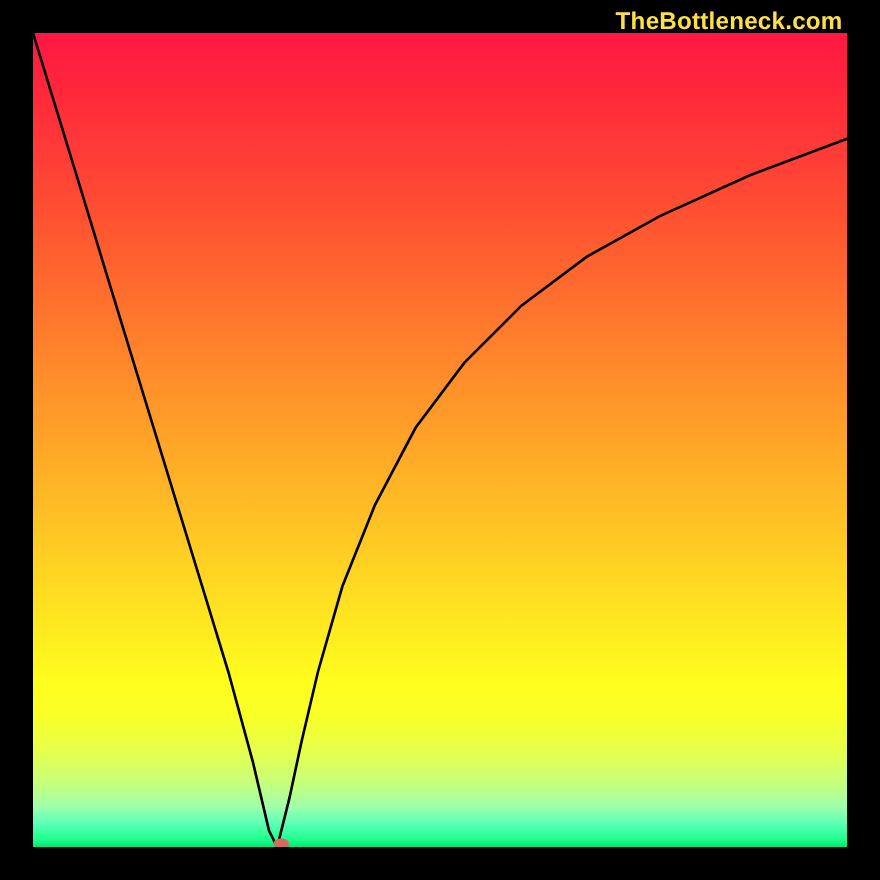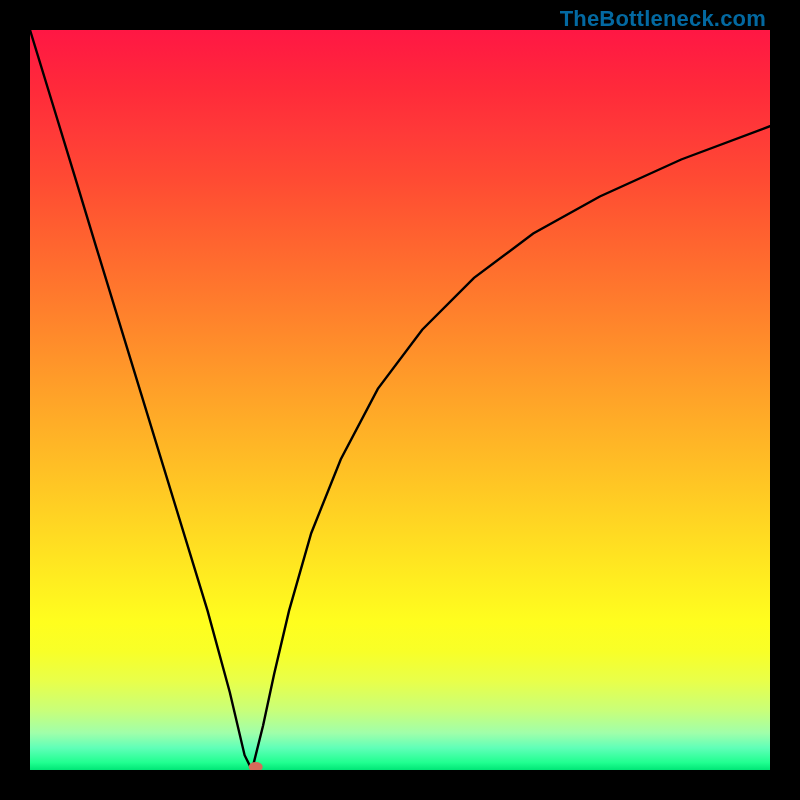--- a/index.html
+++ b/index.html
@@ -40,21 +40,21 @@
       #00e676 100%
     );
   }
   .watermark {
     position: absolute;
     top: 6px;
     right: 34px;
     font-family: Arial, Helvetica, sans-serif;
     font-size: 22px;
     font-weight: 600;
-    color: #0369a1;
+    color: #fde047;
     letter-spacing: 0.2px;
   }
   .curve-svg {
     position: absolute;
     left: 0;
     top: 0;
     width: 740px;
     height: 740px;
   }
   .curve-line {

